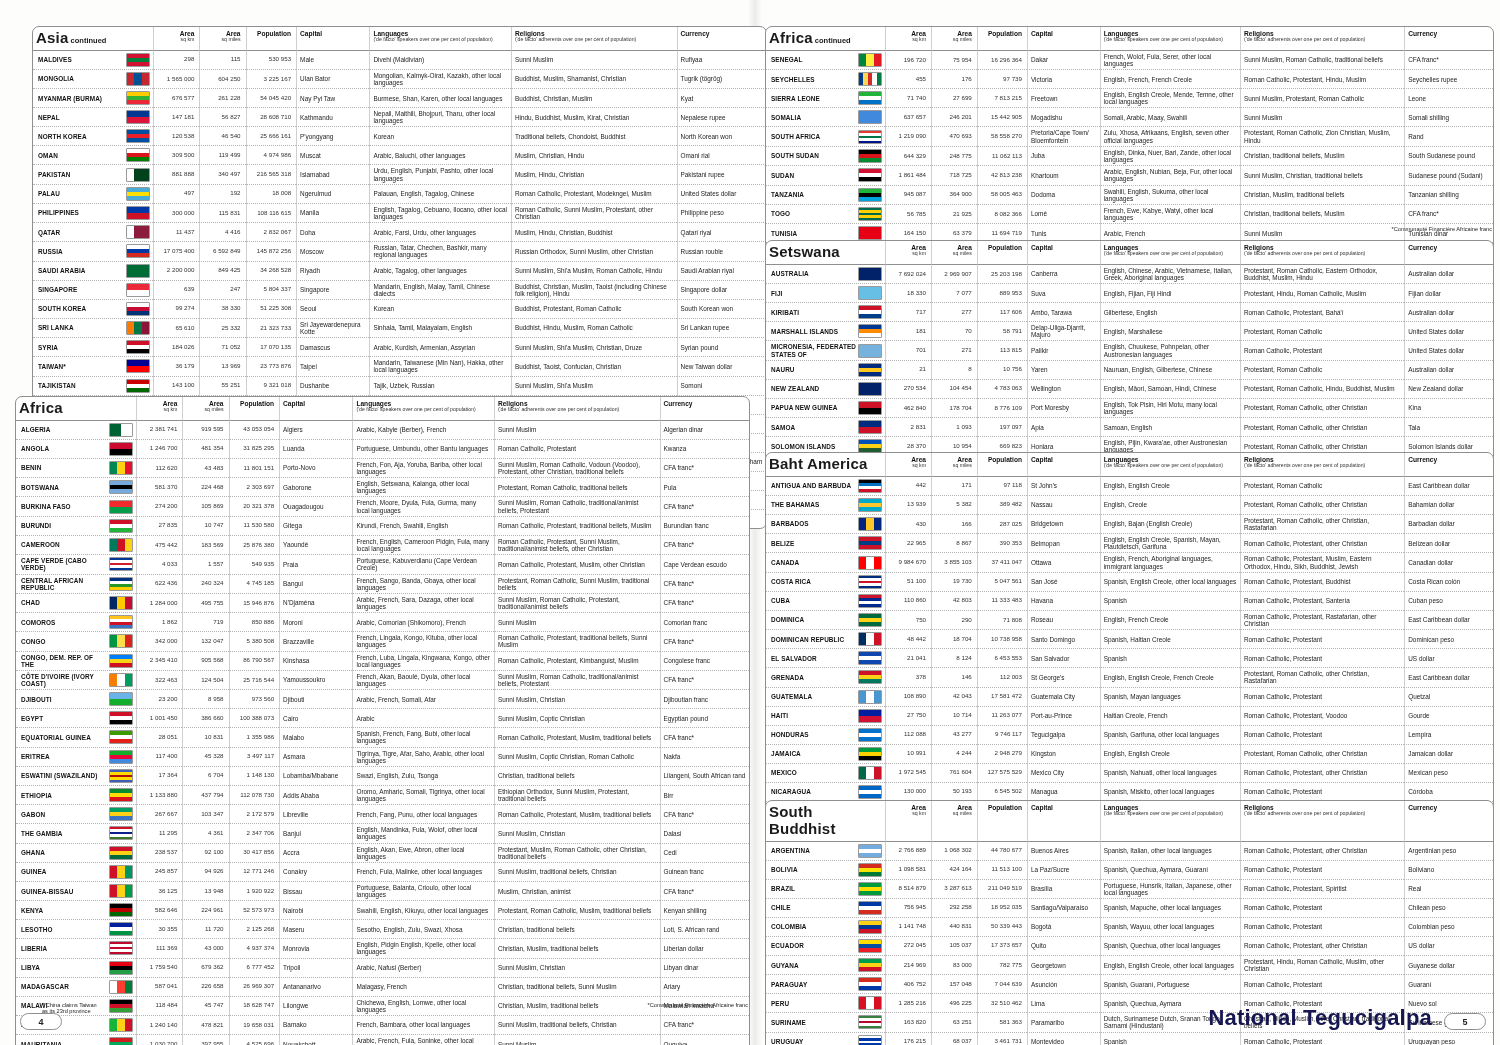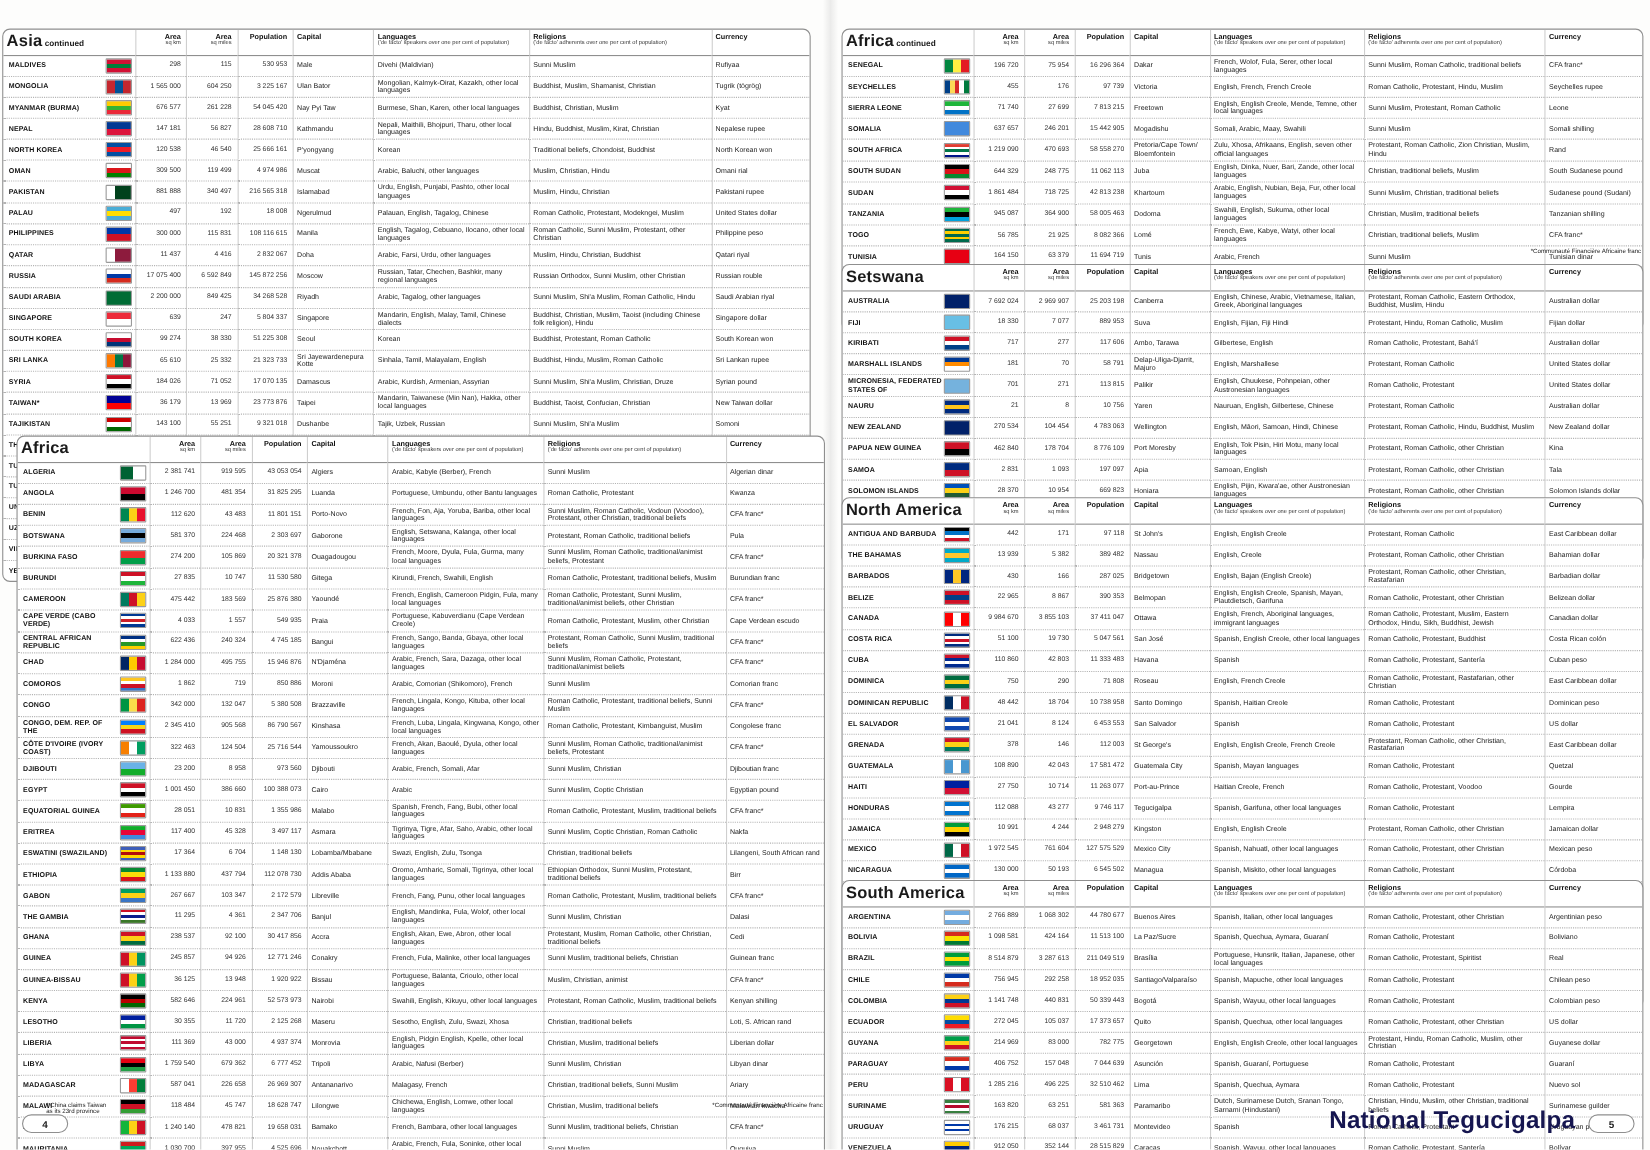--- a/index.html
+++ b/index.html
@@ -28,21 +28,21 @@
   .page-title{position:absolute;font-size:22px;font-weight:bold;color:#161650;text-align:right;letter-spacing:.2px;}
   colgroup col.c1{width:16.4%;} colgroup col.c2{width:6.3%;} colgroup col.c3{width:6.3%;}
   colgroup col.c4{width:6.9%;} colgroup col.c5{width:10.0%;} colgroup col.c6{width:19.3%;}
   colgroup col.c7{width:22.6%;} colgroup col.c8{width:12.2%;}
 </style>
 </head>
 <body>
 
 <div class="fold"></div>
 
-<div class="tbl-wrap" style="left:2px;top:26px;width:733px;">
+<div class="tbl-wrap" style="left:32px;top:26px;width:733px;">
     <table>
       <colgroup>
         <col class="c1">
         <col class="c2">
         <col class="c3">
         <col class="c4">
         <col class="c5">
         <col class="c6">
         <col class="c7">
         <col class="c8">
@@ -1492,21 +1492,21 @@
         <col class="c2">
         <col class="c3">
         <col class="c4">
         <col class="c5">
         <col class="c6">
         <col class="c7">
         <col class="c8">
       </colgroup>
       <thead>
         <tr>
-          <th class="tc"><span class="tbl-title">North America</span></th>
+          <th class="tc"><span class="tbl-title">Baht America</span></th>
           <th class="col-h num">
             <div>Area</div>
             <div class="sub">sq km</div>
           </th>
           <th class="col-h num">
             <div>Area</div>
             <div class="sub">sq miles</div>
           </th>
           <th class="col-h num">
             <div>Population</div>
@@ -1883,21 +1883,21 @@
         <col class="c2">
         <col class="c3">
         <col class="c4">
         <col class="c5">
         <col class="c6">
         <col class="c7">
         <col class="c8">
       </colgroup>
       <thead>
         <tr>
-          <th class="tc"><span class="tbl-title">South America</span></th>
+          <th class="tc"><span class="tbl-title">South Buddhist</span></th>
           <th class="col-h num">
             <div>Area</div>
             <div class="sub">sq km</div>
           </th>
           <th class="col-h num">
             <div>Area</div>
             <div class="sub">sq miles</div>
           </th>
           <th class="col-h num">
             <div>Population</div>

